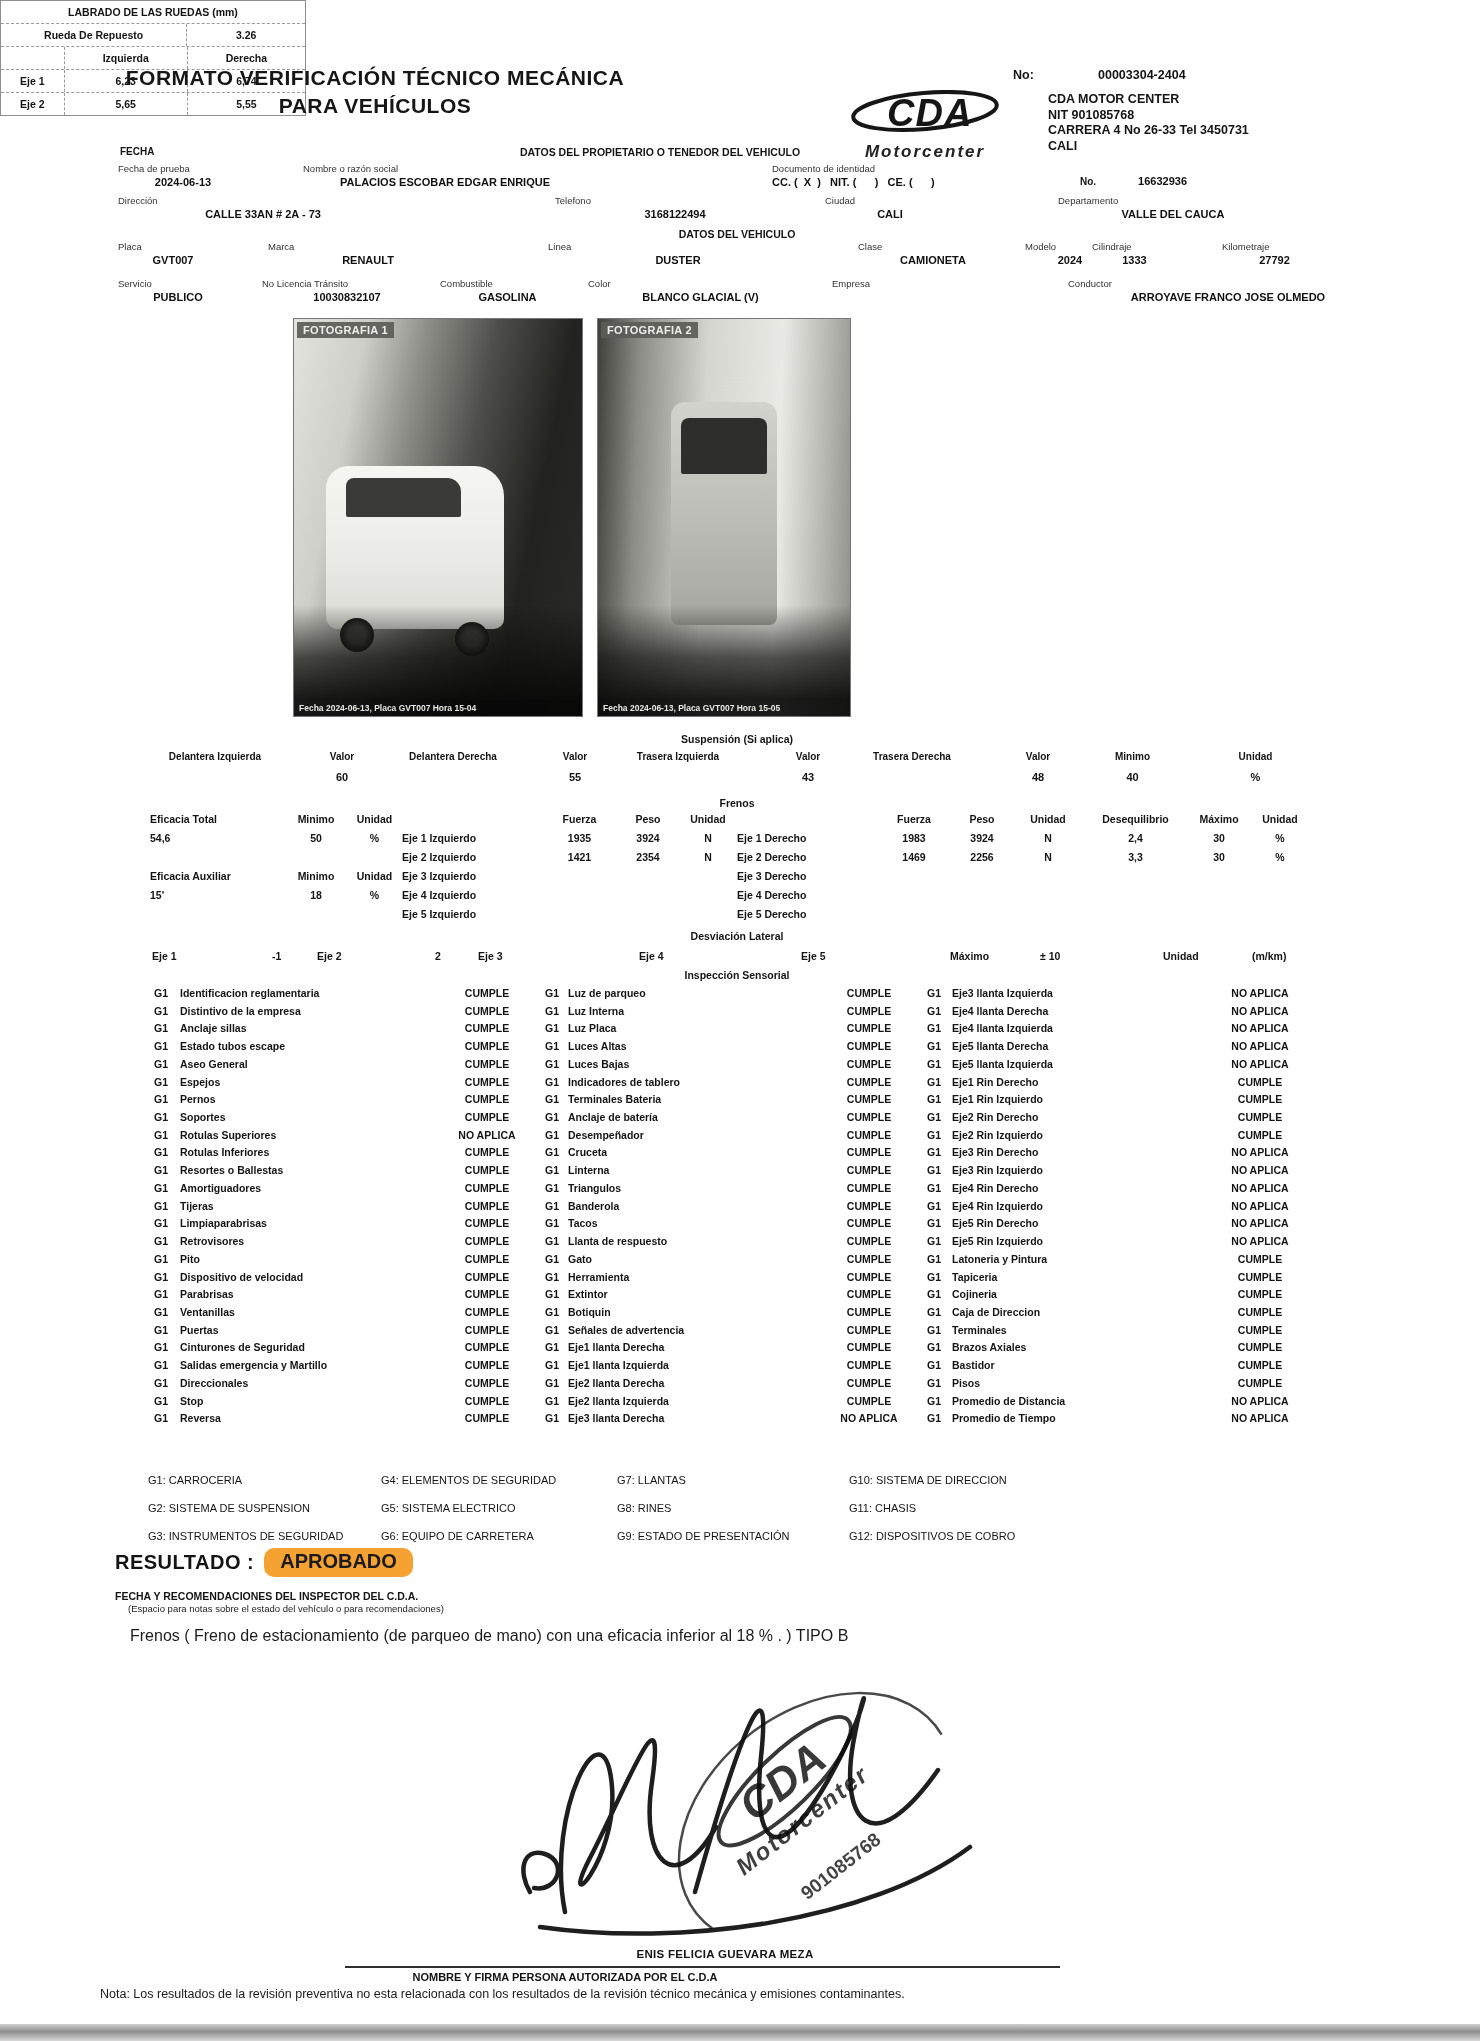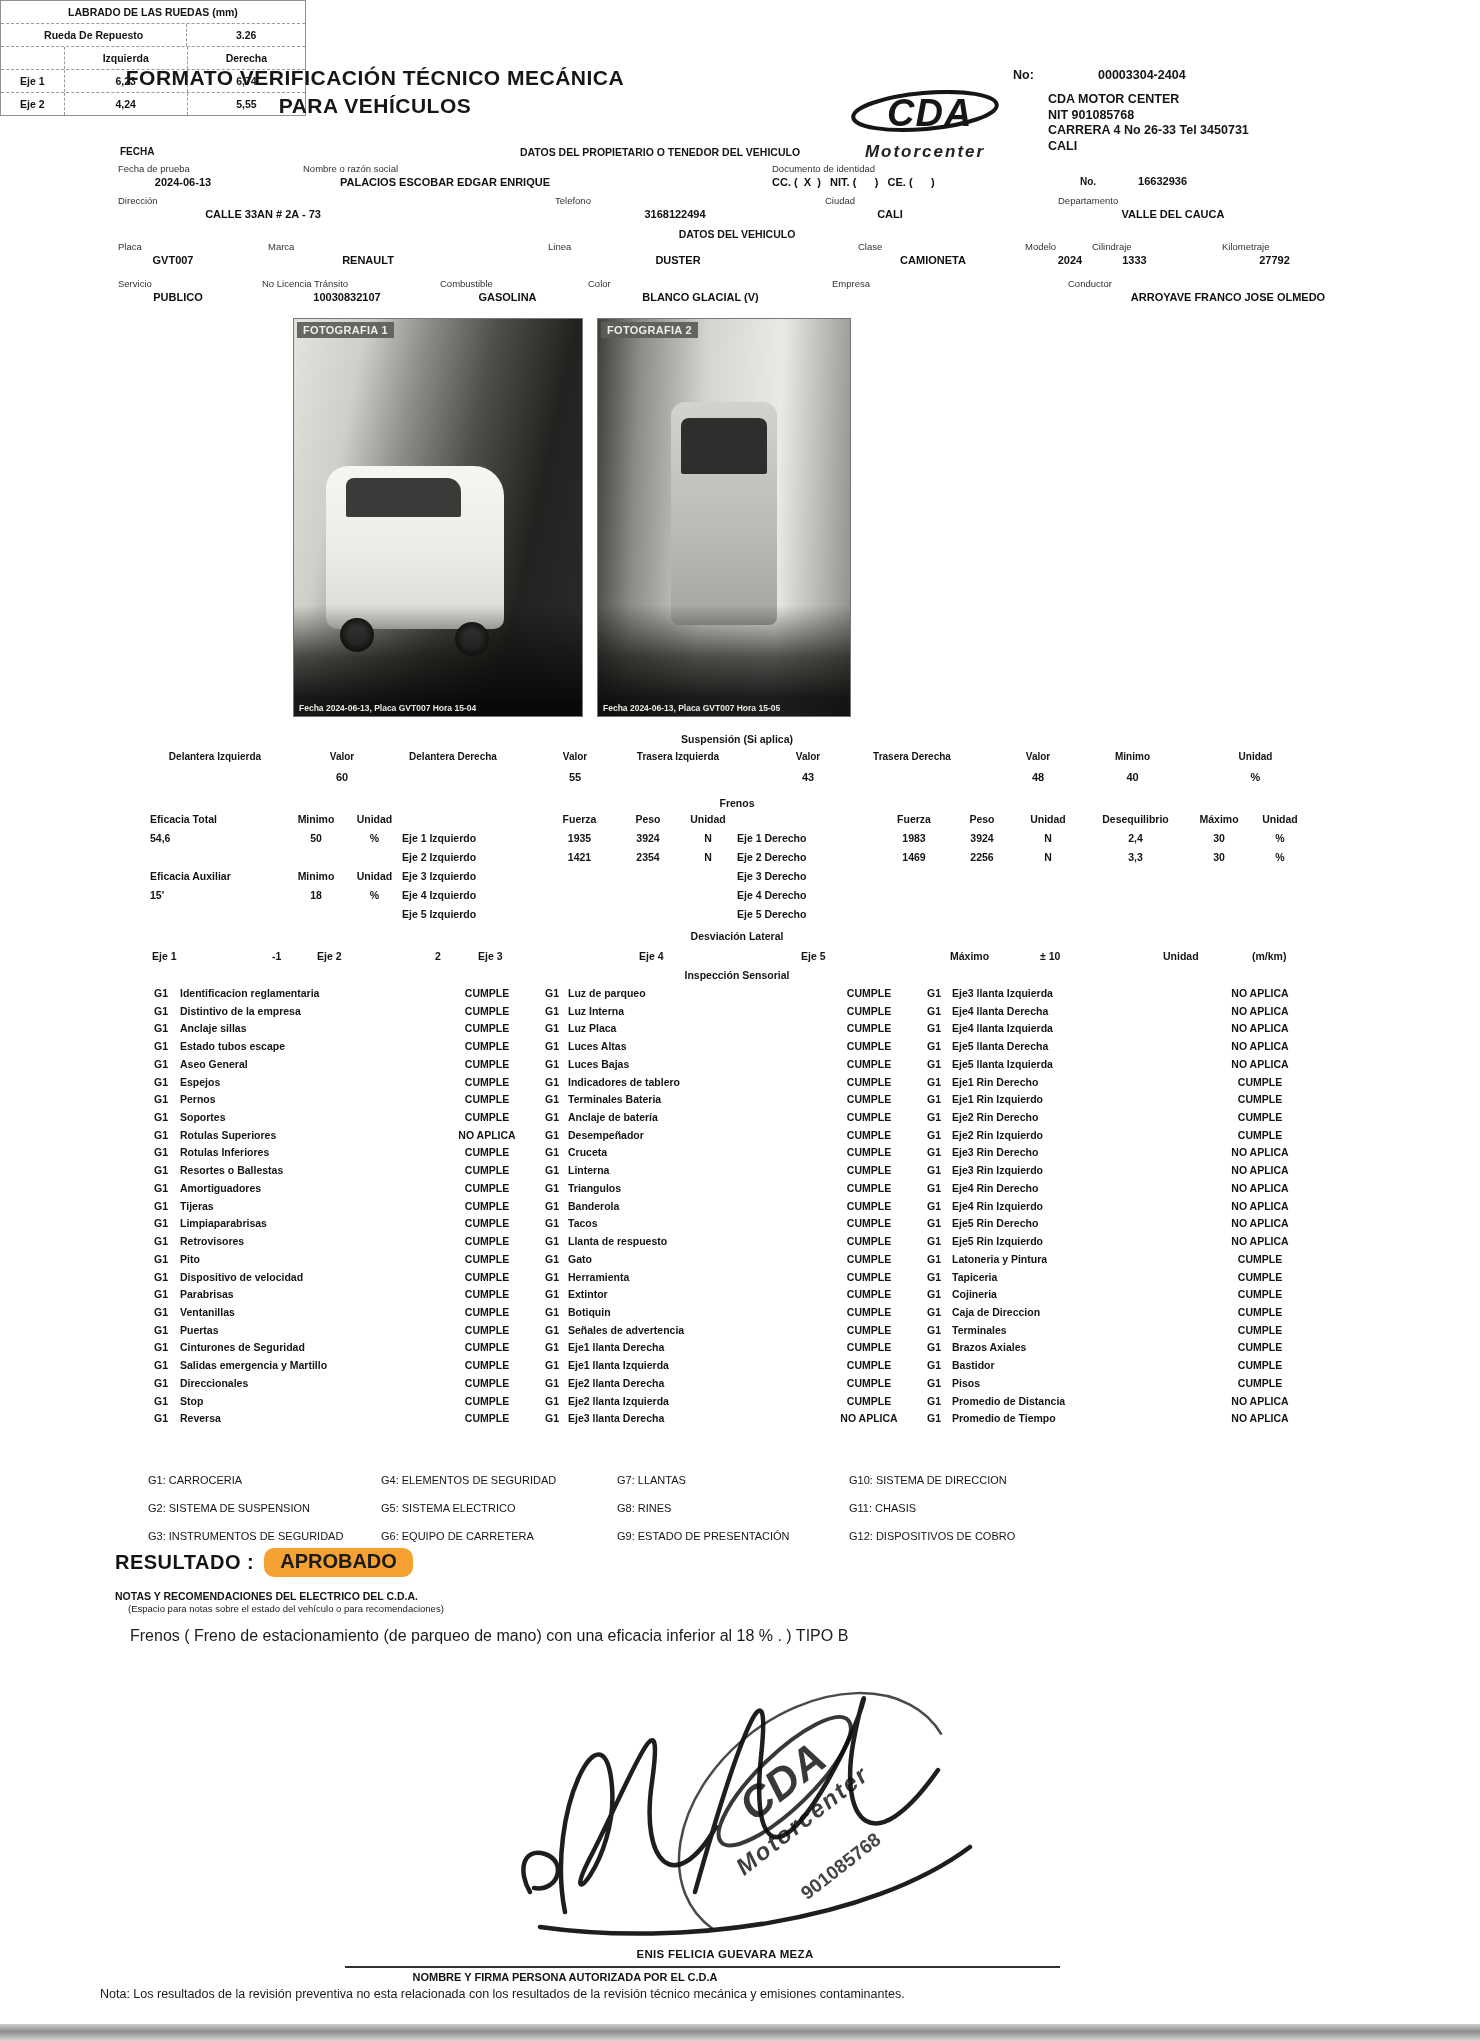--- a/index.html
+++ b/index.html
@@ -710,21 +710,21 @@
         <span class="leg-c" style="width: 232px;">G9: ESTADO DE PRESENTACIÓN</span>
         <span class="leg-c" style="width: 320px;">G12: DISPOSITIVOS DE COBRO</span>
       </div>
     </div>
 
   <div id="result" class="abs">
     <span class="rlabel">RESULTADO :</span>
     <span class="rvalue" id="result-value" style="background: rgb(245, 162, 51);">APROBADO</span>
   </div>
 
-  <div id="notes-title" class="abs">NOTAS Y RECOMENDACIONES DEL ELECTRICO DEL C.D.A.</div>
+  <div id="notes-title" class="abs">FECHA Y RECOMENDACIONES DEL INSPECTOR DEL C.D.A.</div>
   <div id="notes-sub" class="abs">(Espacio para notas sobre el estado del vehículo o para recomendaciones)</div>
   <div id="fren-note" class="abs">Frenos   ( Freno de estacionamiento (de parqueo de mano) con una eficacia inferior al 18 % . ) TIPO B</div>
 
   <div id="labrado">
       <div class="lab-row">
         <span class="lc" style="width: 100%;">LABRADO DE LAS RUEDAS (mm)</span>
       </div>
       <div class="lab-row">
         <span class="lc" style="width: 186px;">Rueda De Repuesto</span>
         <span class="lc" style="width: 118px;">3.26</span>
@@ -734,21 +734,21 @@
         <span class="lc" style="width: 123px;">Izquierda</span>
         <span class="lc" style="width: 118px;">Derecha</span>
       </div>
       <div class="lab-row">
         <span class="lc" style="width: 63px;">Eje 1</span>
         <span class="lc" style="width: 123px;">6,23</span>
         <span class="lc" style="width: 118px;">6,74</span>
       </div>
       <div class="lab-row">
         <span class="lc" style="width: 63px;">Eje 2</span>
-        <span class="lc" style="width: 123px;">4,24</span>
+        <span class="lc" style="width: 123px;">5,65</span>
         <span class="lc" style="width: 118px;">5,55</span>
       </div>
     </div>
 
   <svg id="sig-svg" class="abs" width="560" height="380" viewBox="0 0 560 380">
     <g transform="translate(330,205) rotate(-38)" opacity="0.85">
       <path d="M-150 50 A152 108 0 1 1 150 38" fill="none" stroke="#2a2a2a" stroke-width="2.5"></path>
       <ellipse cx="0" cy="-22" rx="88" ry="27" fill="none" stroke="#161616" stroke-width="4" transform="rotate(-6)"></ellipse>
       <text x="-52" y="-8" font-size="44" font-style="italic" font-weight="700" fill="#161616">CDA</text>
       <text x="-93" y="28" font-size="24" font-style="italic" font-weight="700" fill="#1d1d1d" letter-spacing="2">Motorcenter</text>

